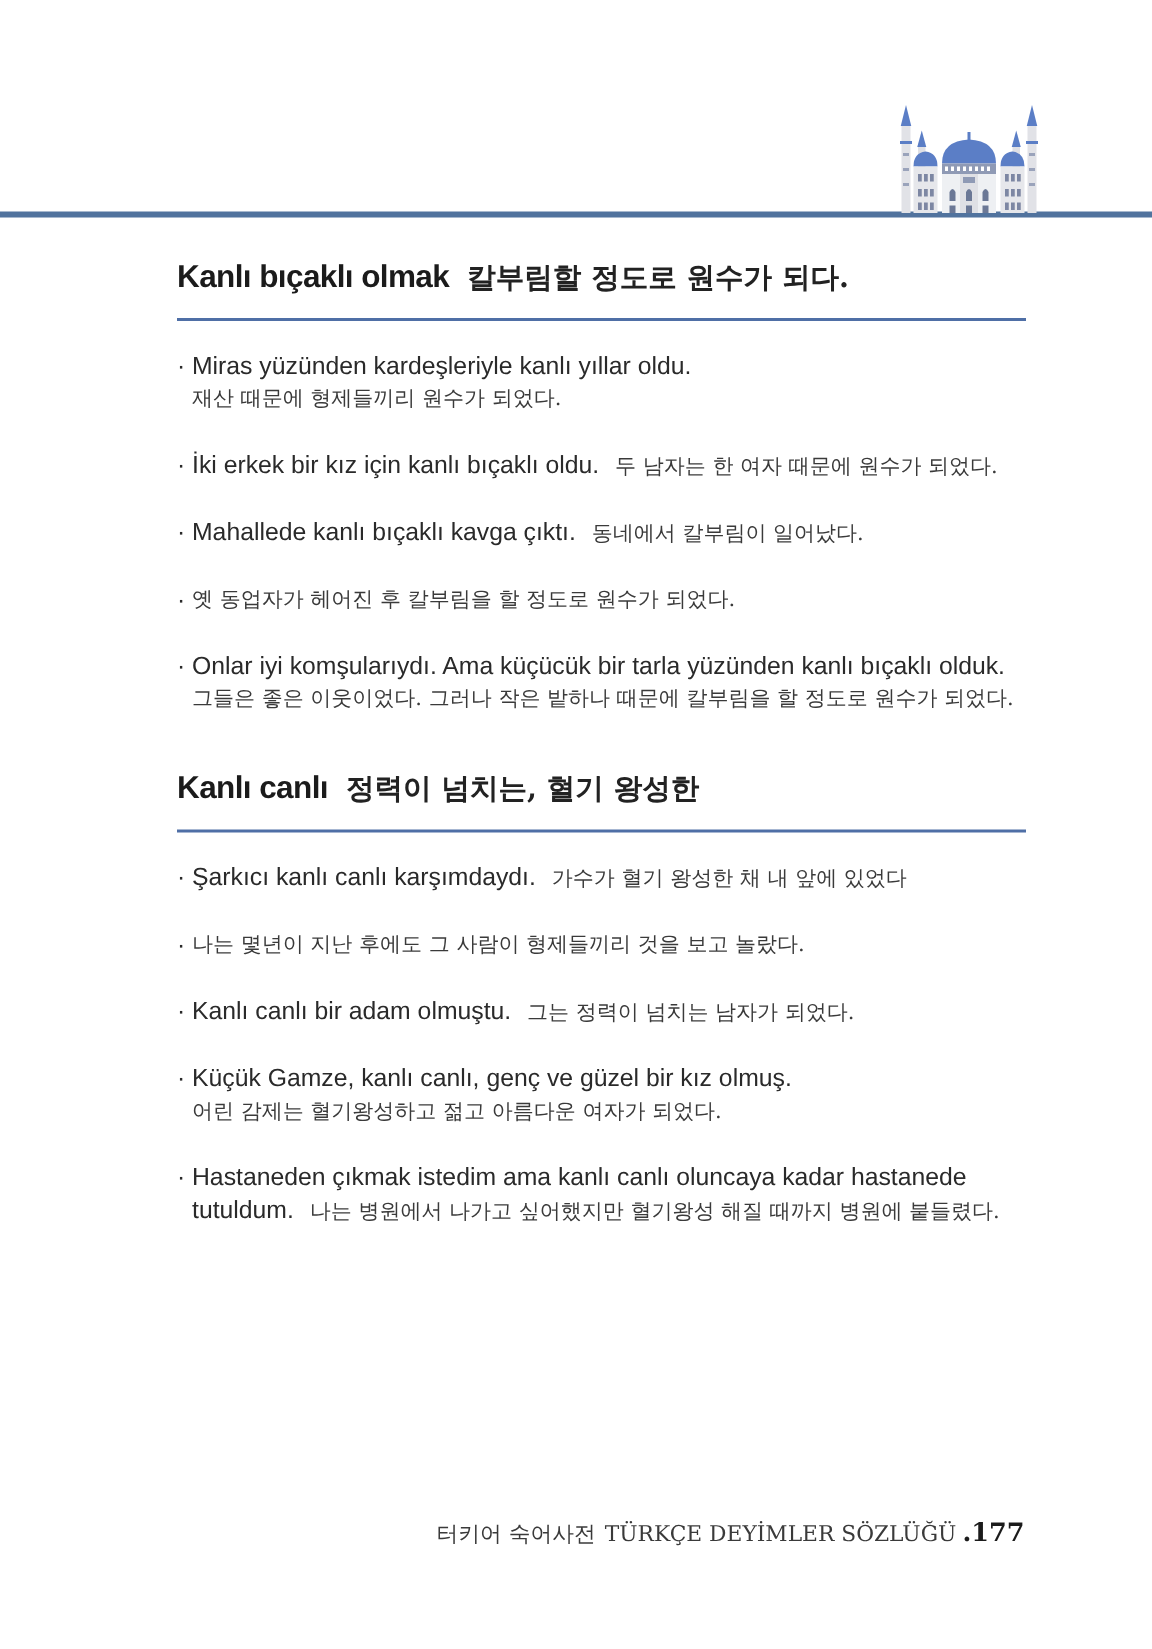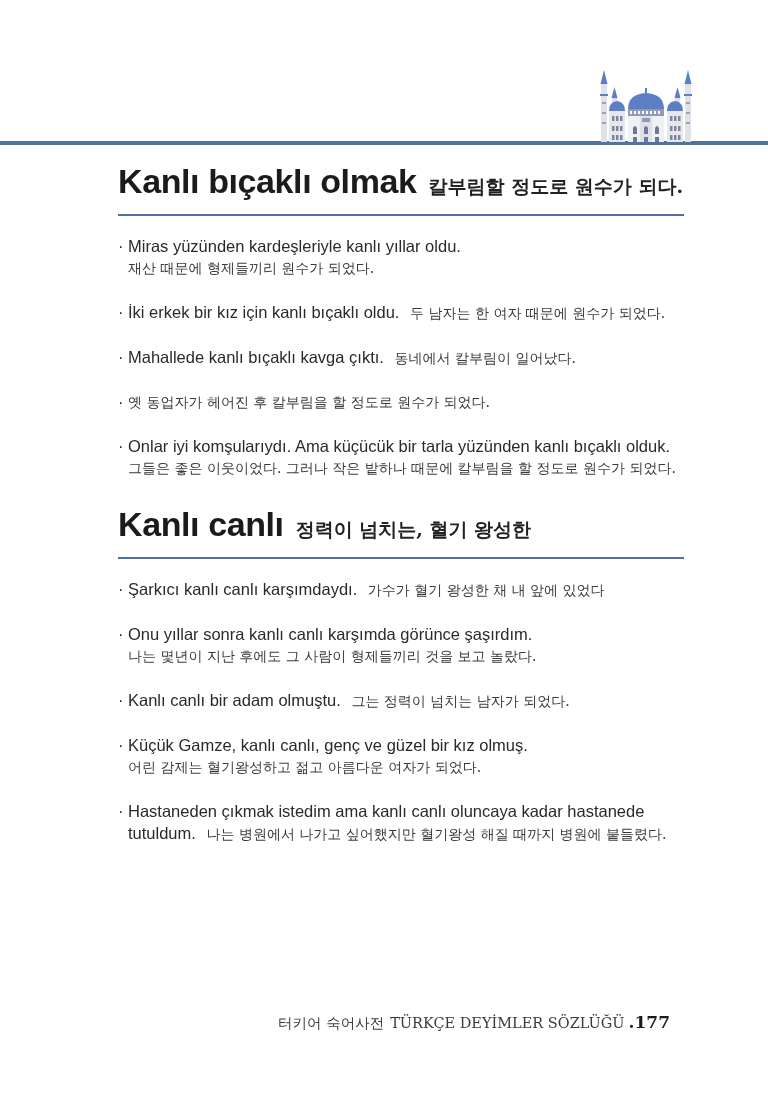--- a/index.html
+++ b/index.html
@@ -18,21 +18,21 @@
   }
   .mosque {
     position:absolute; top:68px; right:74px;
     width:96px; height:74px;
   }
   .content {
     position:absolute; left:118px; top:162px; width:566px;
   }
   .headword-row { margin:0; }
   .headword {
-    font-size:34px; font-weight:bold; color:#1b1b1b;
+    font-size:21px; font-weight:bold; color:#1b1b1b;
     letter-spacing:-0.4px;
     font-family:"Liberation Sans", sans-serif;
   }
   .headword-ko {
     font-family:"DejaVu Serif", serif;
     font-size:19px; font-weight:600; color:#222;
     margin-left:12px;
   }
   .head-rule {
     border:none; border-bottom:2px solid #4F6FA6;
@@ -52,21 +52,21 @@
   }
   .ko {
     font-family:"DejaVu Serif", serif;
     font-size:14px; color:#3a3a3a;
     line-height:22px;
   }
   .ko-inline { margin-left:6px; }
   .ko-block { display:block; }
   .section-2 { margin-top:26px; }
   .footer {
-    position:absolute; top:1012px; right:98px;
+    position:absolute; top:1012px; right:85px;
     font-family:"DejaVu Serif", serif;
     font-size:14.5px; color:#3a3a3a;
     white-space:nowrap;
   }
   .footer .book-ko { margin-right:6px; }
   .footer .page-no {
     font-size:17px; font-weight:bold; color:#1b1b1b;
     margin-left:4px;
   }
 </style>
@@ -180,21 +180,21 @@
     <h1 class="headword-row"><span class="headword">Kanlı canlı</span><span class="headword-ko">정력이 넘치는, 혈기 왕성한</span></h1>
     <hr class="head-rule">
     <div class="examples">
 
       <div class="ex">
         <span class="bullet">·</span><span>Şarkıcı kanlı canlı karşımdaydı.</span>
         <span class="ko ko-inline">가수가 혈기 왕성한 채 내 앞에 있었다</span>
       </div>
 
       <div class="ex">
-        <span class="bullet">·</span><span>Onu yıllar sonra kanlı canlı karşımda görünce şaşırdım.</span>
+        <span class="bullet">·</span>
         <span class="ko ko-block">나는 몇년이 지난 후에도 그 사람이 형제들끼리 것을 보고 놀랐다.</span>
       </div>
 
       <div class="ex">
         <span class="bullet">·</span><span>Kanlı canlı bir adam olmuştu.</span>
         <span class="ko ko-inline">그는 정력이 넘치는 남자가 되었다.</span>
       </div>
 
       <div class="ex">
         <span class="bullet">·</span><span>Küçük Gamze, kanlı canlı, genç ve güzel bir kız olmuş.</span>

